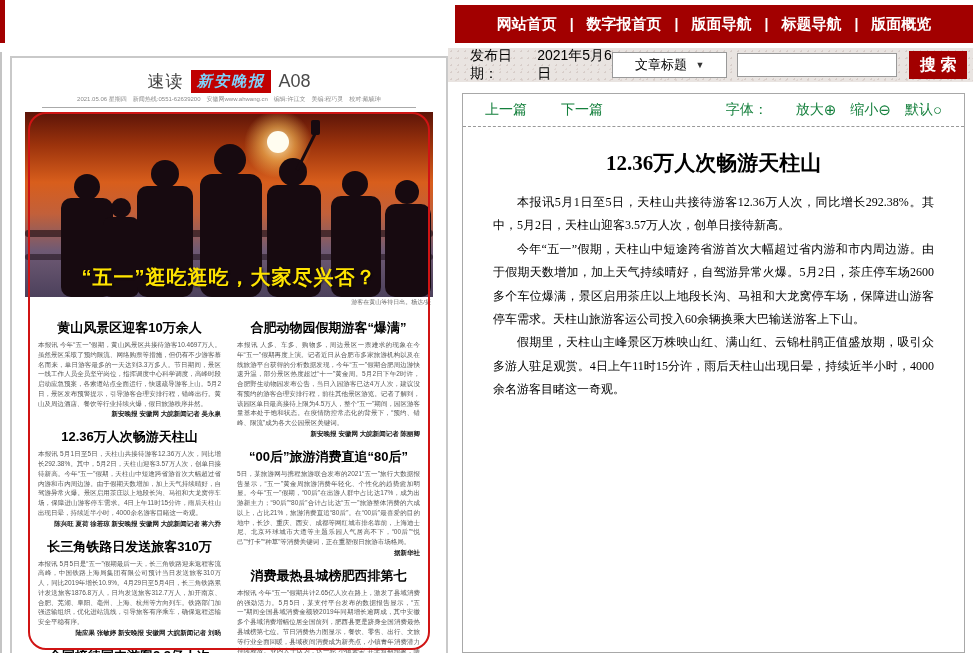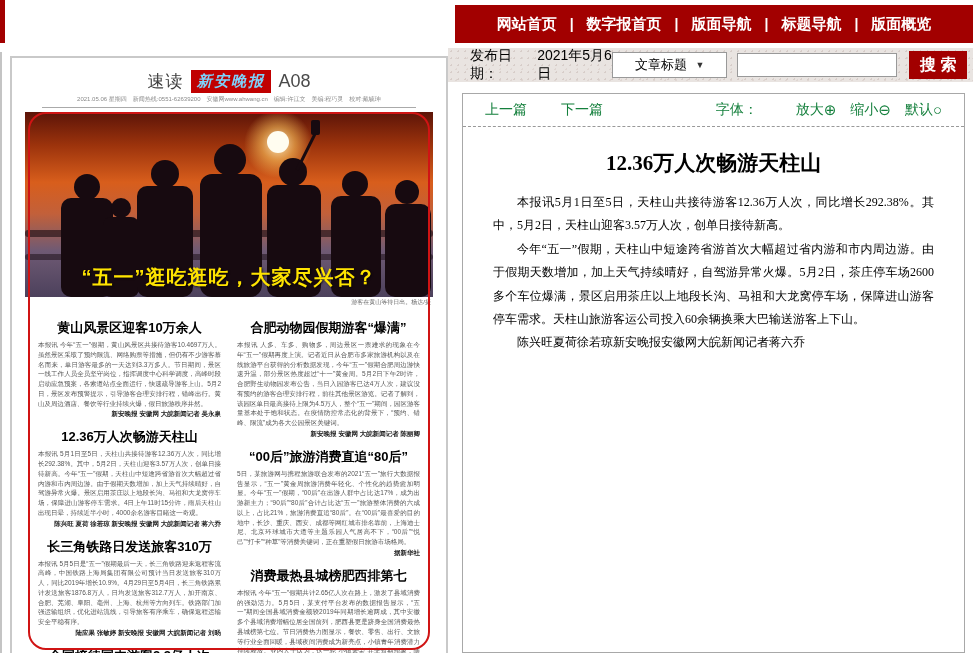--- a/index.html
+++ b/index.html
@@ -55,21 +55,21 @@
                 font-size:13px;padding:0 4px;}
   .search-btn{margin-left:12px;margin-right:6px;width:66px;height:28px;background:#a20000;color:#fff;
               font-size:16px;font-weight:bold;border:none;cursor:pointer;font-family:inherit;}
 
   .article-box{position:absolute;left:7px;top:93px;width:503px;height:560px;
                border:1px solid #a8a8a8;background:#fff;box-sizing:border-box;}
   .toolbar{height:32px;display:flex;align-items:center;padding:0 22px;
            border-bottom:1px dashed #999;font-size:14px;color:#15803d;}
   .tb-link{cursor:pointer;margin-right:34px;}
   .tb-spacer{flex:1;}
-  .tb-fontlabel{margin-right:24px;}
+  .tb-fontlabel{margin-right:14px;}
   .tb-ctrl{cursor:pointer;margin-left:14px;white-space:nowrap;}
   .tb-ctrl .glyph{font-size:15px;vertical-align:-1px;}
   .article-content{padding:6px 30px 0;}
   .article-title{font-family:"Liberation Serif", serif;font-size:21px;font-weight:bold;color:#000;
                  text-align:center;margin:16px 0 14px;}
   .article-para{font-family:"Liberation Serif", serif;font-size:12px;line-height:1.95;color:#000;
                 text-indent:2em;text-align:justify;margin:0;}
 </style>
 </head>
 <body>
@@ -208,17 +208,17 @@
         <span class="tb-spacer"></span>
         <span class="tb-fontlabel">字体：</span>
         <span class="tb-ctrl"><span>放大</span><span class="glyph">⊕</span></span>
         <span class="tb-ctrl"><span>缩小</span><span class="glyph">⊖</span></span>
         <span class="tb-ctrl"><span>默认</span><span class="glyph">○</span></span>
       </div>
       <div class="article-content">
         <div class="article-title">12.36万人次畅游天柱山</div>
         <p class="article-para">本报讯5月1日至5日，天柱山共接待游客12.36万人次，同比增长292.38%。其中，5月2日，天柱山迎客3.57万人次，创单日接待新高。</p>
         <p class="article-para">今年“五一”假期，天柱山中短途跨省游首次大幅超过省内游和市内周边游。由于假期天数增加，加上天气持续晴好，自驾游异常火爆。5月2日，茶庄停车场2600多个车位爆满，景区启用茶庄以上地段长沟、马祖和大龙窝停车场，保障进山游客停车需求。天柱山旅游客运公司投入60余辆换乘大巴输送游客上下山。</p>
-        <p class="article-para">陈兴旺夏荷徐若琼新安晚报安徽网大皖新闻记者蒋六乔</p>
+        <p class="article-para">假期里，天柱山主峰景区万株映山红、满山红、云锦杜鹃正值盛放期，吸引众多游人驻足观赏。4日上午11时15分许，雨后天柱山出现日晕，持续近半小时，4000余名游客目睹这一奇观。</p>
       </div>
     </div>
   </div>
 </div>
 
 </body></html>

